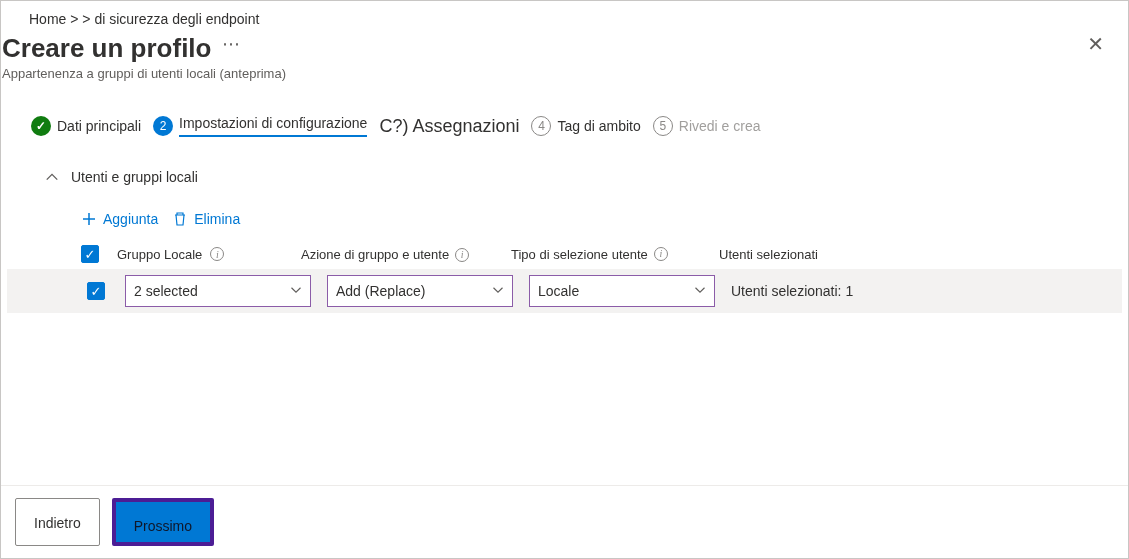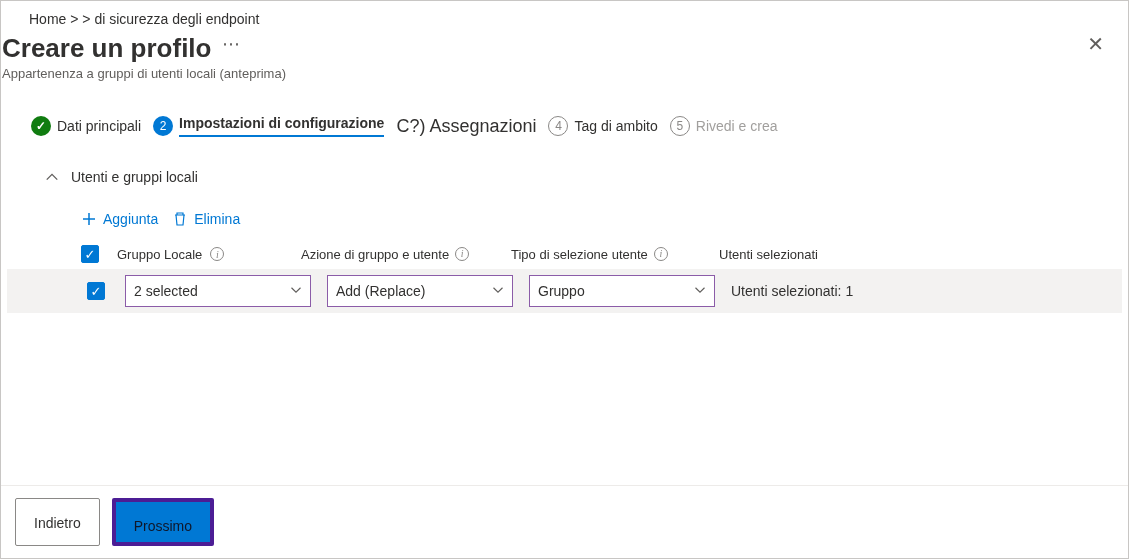--- a/index.html
+++ b/index.html
@@ -10,33 +10,33 @@
   .title-dots{display:inline-block;letter-spacing:2px;color:#605e5c;font-size:18px;vertical-align:top;margin-left:6px}
   .subtitle{font-size:13px;color:#605e5c;margin-top:2px}
   .close-x{position:absolute;right:18px;top:6px;font-size:20px;color:#605e5c;cursor:pointer;background:none;border:none;line-height:1}
   .steps{display:flex;align-items:center;gap:12px;padding:34px 30px 0 30px;font-size:14px}
   .step{display:flex;align-items:center;gap:6px;color:#323130}
   .step.dim .step-label{color:#a19f9d}
   .step-circle{width:20px;height:20px;border-radius:50%;display:flex;align-items:center;justify-content:center;font-size:12px;box-sizing:border-box}
   .step-circle.done{background:#107c10;color:#fff;font-weight:bold}
   .step-circle.current{background:#0078d4;color:#fff}
   .step-circle.pending{border:1px solid #8a8886;color:#8a8886;background:#fff}
-  .step-label-current{font-weight:700;border-bottom:2px solid #0078d4;padding-bottom:4px} 
+  .step-label-current{font-weight:400;border-bottom:2px solid #0078d4;padding-bottom:4px} 
   .steps .step span.step-label{white-space:nowrap}
   .accordion{display:flex;align-items:center;gap:12px;padding:32px 44px 0 44px;font-size:14px}
   .chev{width:14px;height:14px;display:inline-block}
   .chev svg{width:14px;height:14px}
   .toolbar{display:flex;align-items:flex-start;gap:24px;padding:26px 32px 0 80px;font-size:14px}
   .tool{display:flex;align-items:center;gap:6px;color:#0078d4;cursor:pointer}
   .tool .ico{color:#0078d4}
   .cols{display:flex;align-items:center;padding:18px 80px 6px 80px;font-size:13px;color:#323130}
   .chk{width:18px;height:18px;border:1px solid #323130;border-radius:2px;display:inline-flex;align-items:center;justify-content:center;margin-right:10px;box-sizing:border-box}
   .chk.on{background:#0078d4;border-color:#0078d4;color:#fff;font-size:13px}
   .col1{width:220px;display:flex;align-items:center;gap:8px}
-  .col2{width:210px;display:flex;align-items:flex-start;gap:6px}
+  .col2{width:210px;display:flex;align-items:flex-end;gap:6px}
   .col3{width:204px;display:flex;align-items:flex-start;gap:6px}
   .col4{flex:1;padding-left:4px}
   .info-i{width:14px;height:14px;border:1px solid #8a8886;border-radius:50%;display:inline-flex;align-items:center;justify-content:center;font-size:10px;color:#8a8886;font-style:italic;font-family:Georgia,serif;box-sizing:border-box}
   .row-wrap{display:flex;align-items:center;padding:6px 0 6px 80px;background:#f3f2f1;margin:0 6px 0 6px}
   .dd{height:32px;border:1px solid #8b5ca8;background:#fff;display:flex;align-items:center;justify-content:space-between;padding:8px 8px;box-sizing:border-box;font-size:14px;color:#323130}
   .dd .dd-chev{color:#605e5c}
   .dd1{width:186px;margin-right:16px}
   .dd2{width:186px;margin-right:16px}
   .dd3{width:186px;margin-right:16px}
   .row-sel{font-size:14px;color:#323130}
@@ -146,21 +146,21 @@
     </div>
     <div class="dd dd2">
       <span>Add (Replace)</span>
       <span class="dd-chev">
         <svg width="12" height="12" viewBox="0 0 16 16">
             <path d="M2 5l6 6 6-6" fill="none" stroke="#605e5c" stroke-width="1.5"></path>
           </svg>
       </span>
     </div>
     <div class="dd dd3">
-      <span>Gruppo</span>
+      <span>Locale</span>
       <span class="dd-chev">
         <svg width="12" height="12" viewBox="0 0 16 16">
             <path d="M2 5l6 6 6-6" fill="none" stroke="#605e5c" stroke-width="1.5"></path>
           </svg>
       </span>
     </div>
     <div class="row-sel">Utenti selezionati: 1</div>
   </div>
 
   <div class="footer">

